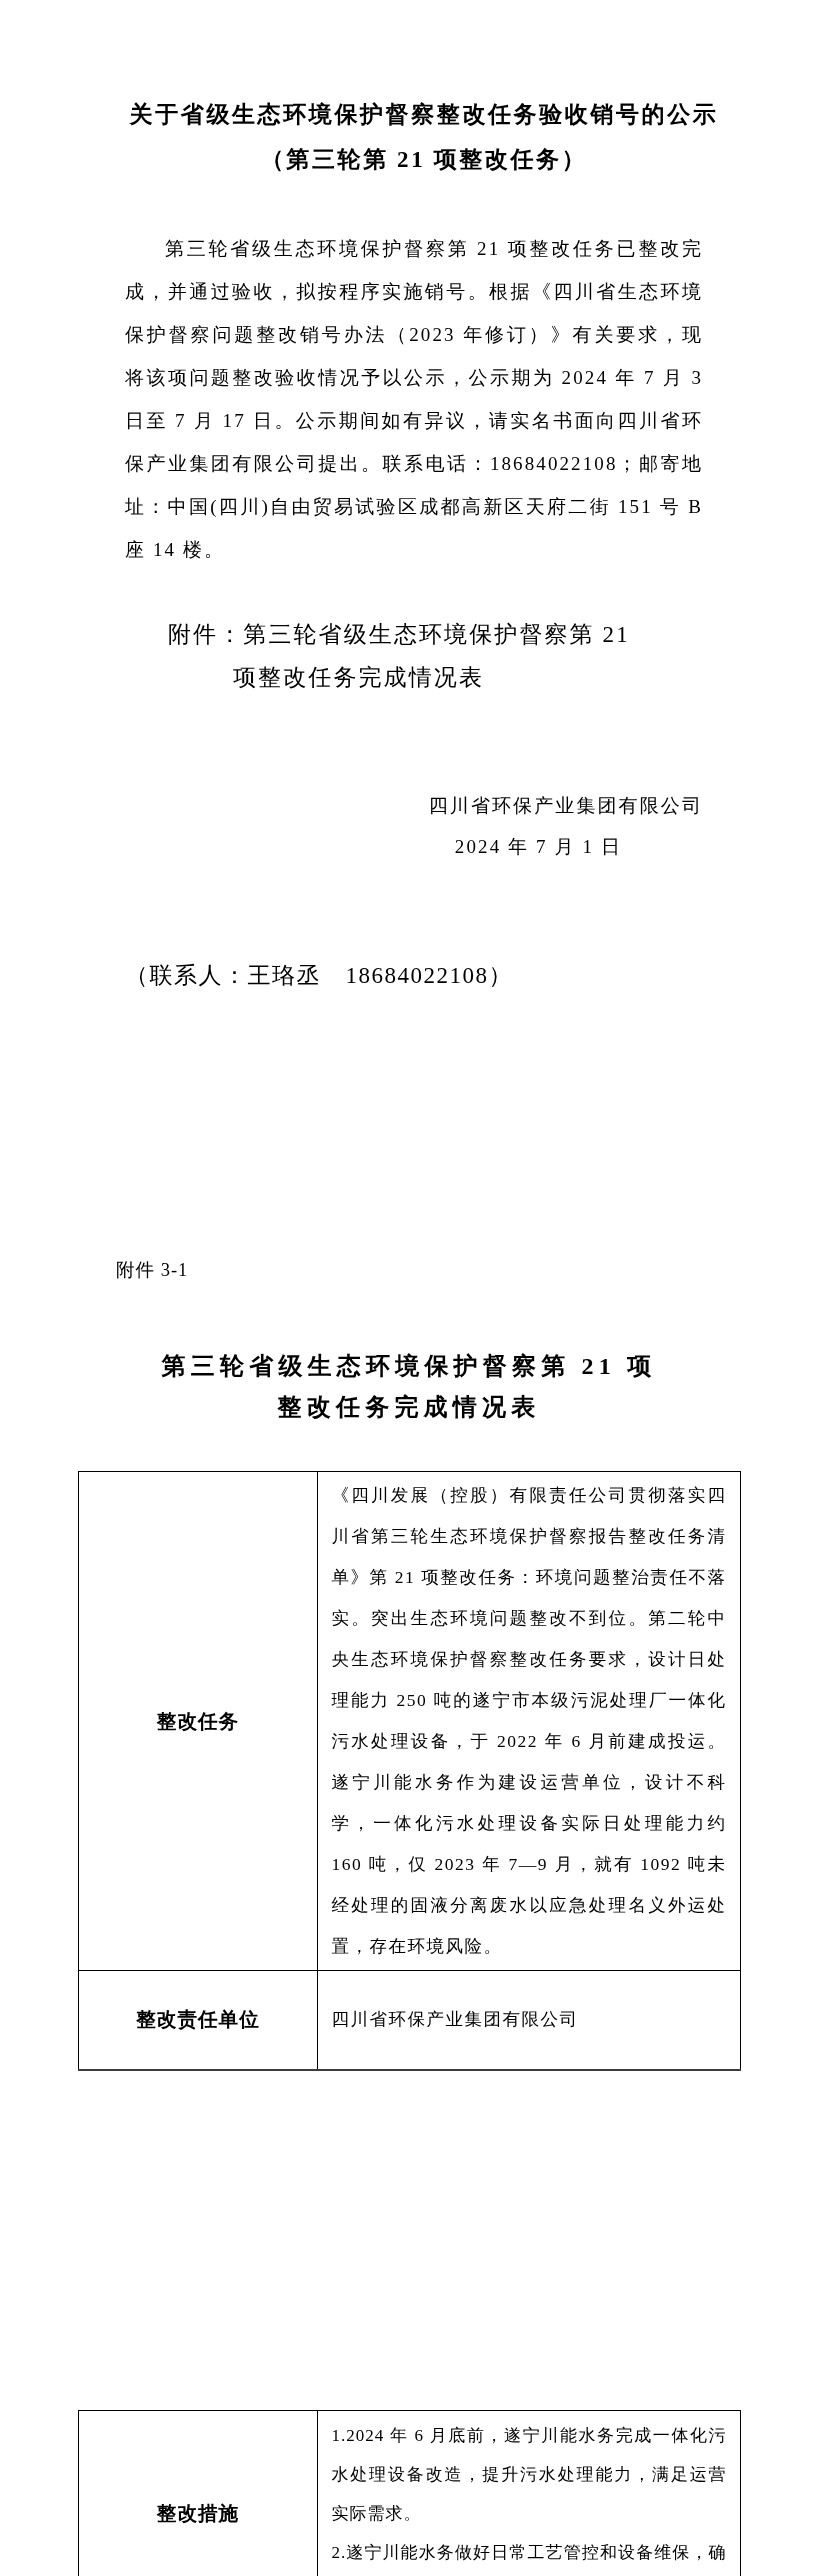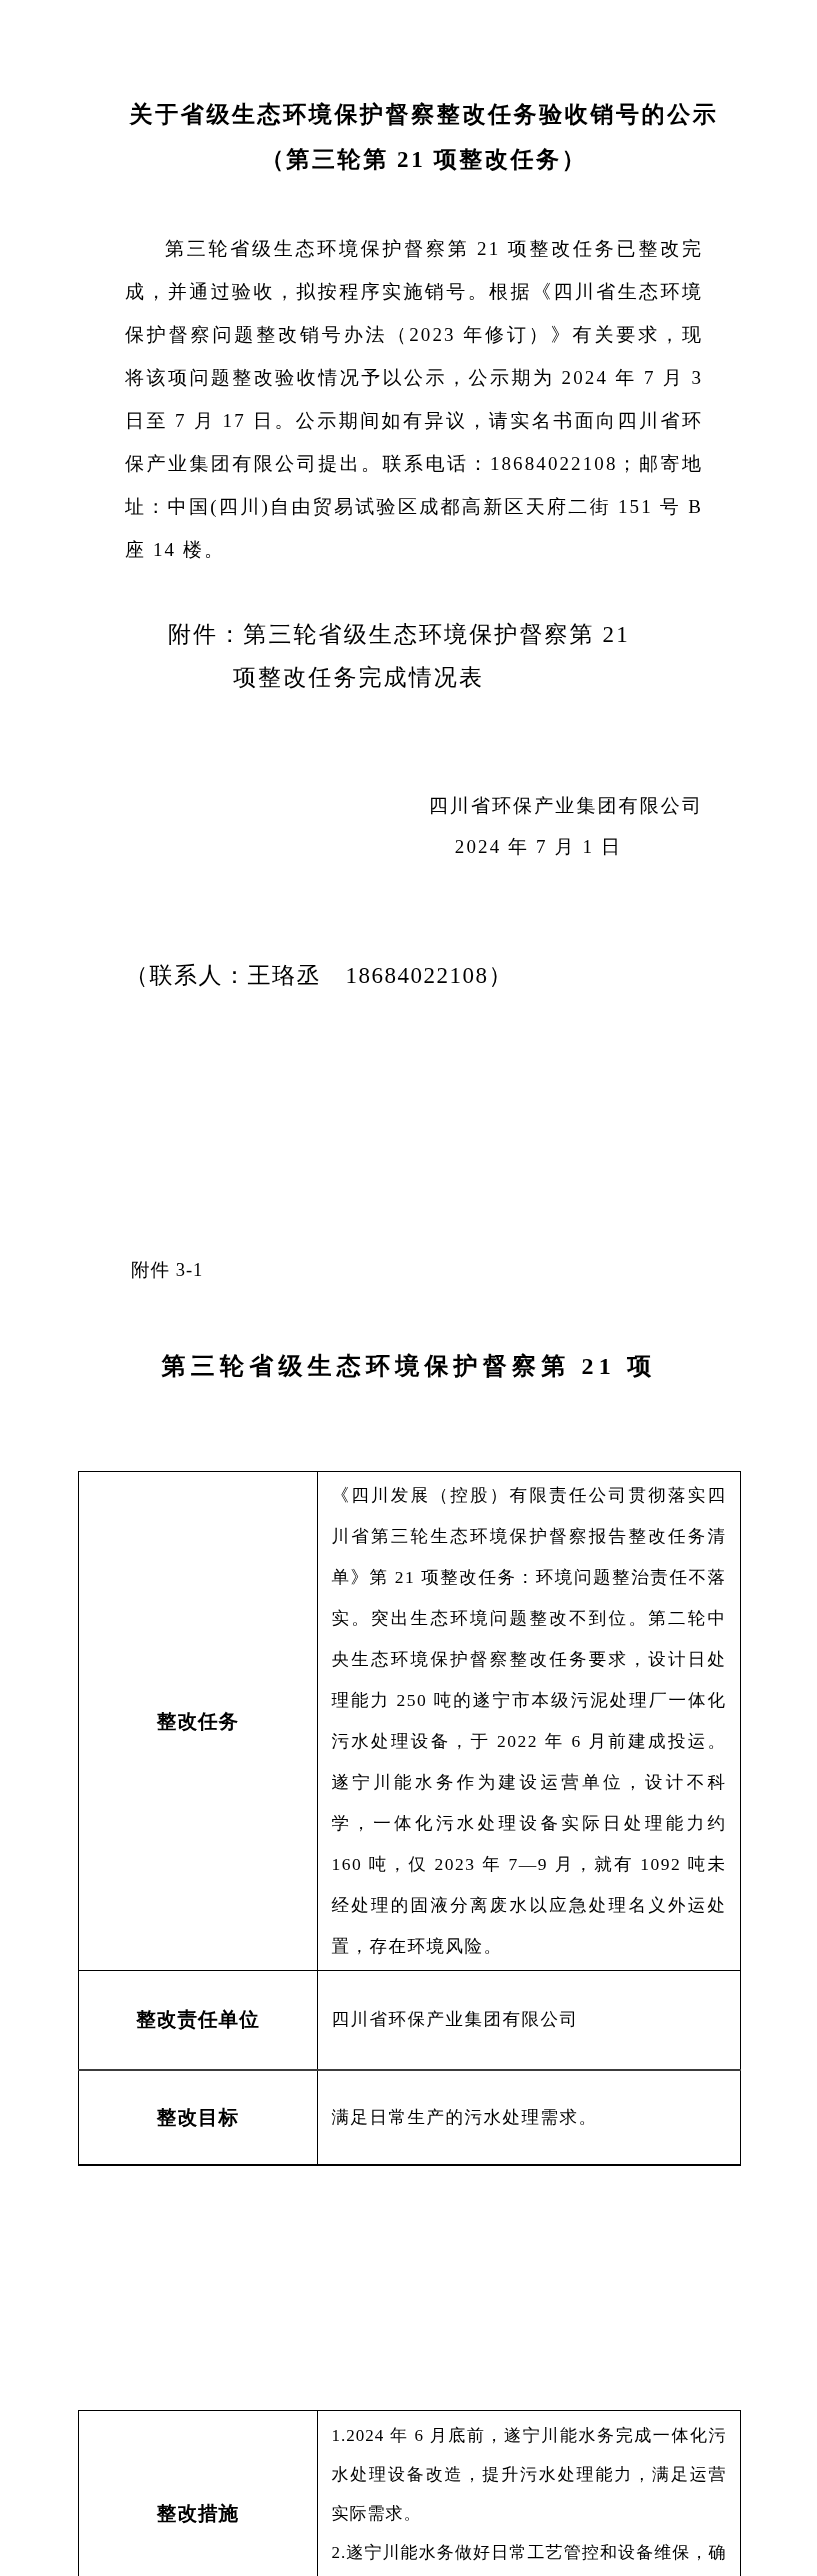--- a/index.html
+++ b/index.html
@@ -26,21 +26,21 @@
   #attachment-note {
     top:613px; left:125px; width:524px; box-sizing:border-box;
     padding-left:108px; text-indent:-65px;
     font-size:23px; line-height:43px; letter-spacing:2.1px;
   }
 
   #sign-company { top:784px; right:115px; font-size:19px; line-height:43px; letter-spacing:2.1px; }
   #sign-date    { top:825px; right:196px; font-size:19px; line-height:43px; letter-spacing:2.1px; }
   #contact-line { top:954px; left:125px;  font-size:23px; line-height:43px; letter-spacing:1.5px; }
 
-  #attachment-label { top:1249px; left:131px; font-size:18.5px; line-height:43px; letter-spacing:1px; }
+  #attachment-label { top:1249px; left:116px; font-size:18.5px; line-height:43px; letter-spacing:1px; }
 
   #table-page-title {
     top:1346px; left:0; width:818px; text-align:center;
     font-weight:bold; font-size:24px; line-height:41px; letter-spacing:5.2px;
   }
 
   table.sheet {
     border-collapse:collapse; table-layout:fixed;
     width:659px; background:#fff;
   }
@@ -89,46 +89,39 @@
 <div class="abs" id="sign-company">四川省环保产业集团有限公司</div>
 
 <div class="abs" id="sign-date">2024 年 7 月 1 日</div>
 
 <div class="abs" id="contact-line">（联系人：王珞丞　18684022108）</div>
 
 <div class="abs" id="attachment-label">附件 3-1</div>
 
 <div class="abs" id="table-page-title">
     <div>第三轮省级生态环境保护督察第 21 项</div>
+    <div>整改任务完成情况表</div>
   </div>
 
 <table class="sheet abs" id="table1">
   <tbody>
       <tr class="r1">
     <td class="label-cell">
           <div>整改任务</div>
         </td>
     <td class="content-cell">
           <div>《四川发展（控股）有限责任公司贯彻落实四川省第三轮生态环境保护督察报告整改任务清单》第 21 项整改任务：环境问题整治责任不落实。突出生态环境问题整改不到位。第二轮中央生态环境保护督察整改任务要求，设计日处理能力 250 吨的遂宁市本级污泥处理厂一体化污水处理设备，于 2022 年 6 月前建成投运。遂宁川能水务作为建设运营单位，设计不科学，一体化污水处理设备实际日处理能力约 160 吨，仅 2023 年 7—9 月，就有 1092 吨未经处理的固液分离废水以应急处理名义外运处置，存在环境风险。</div>
         </td>
   </tr>
   <tr class="r2">
     <td class="label-cell">
           <div>整改责任单位</div>
         </td>
     <td class="content-cell">
           <div>四川省环保产业集团有限公司</div>
-        </td>
-  </tr>
-  <tr class="r3">
-    <td class="label-cell">
-          <div>整改目标</div>
-        </td>
-    <td class="content-cell">
-          <div>满足日常生产的污水处理需求。</div>
         </td>
   </tr>
 </tbody>
   </table>
 
 <table class="sheet abs" id="table2">
   <tbody>
       <tr class="rA">
     <td class="label-cell">
           <div>整改措施</div>

